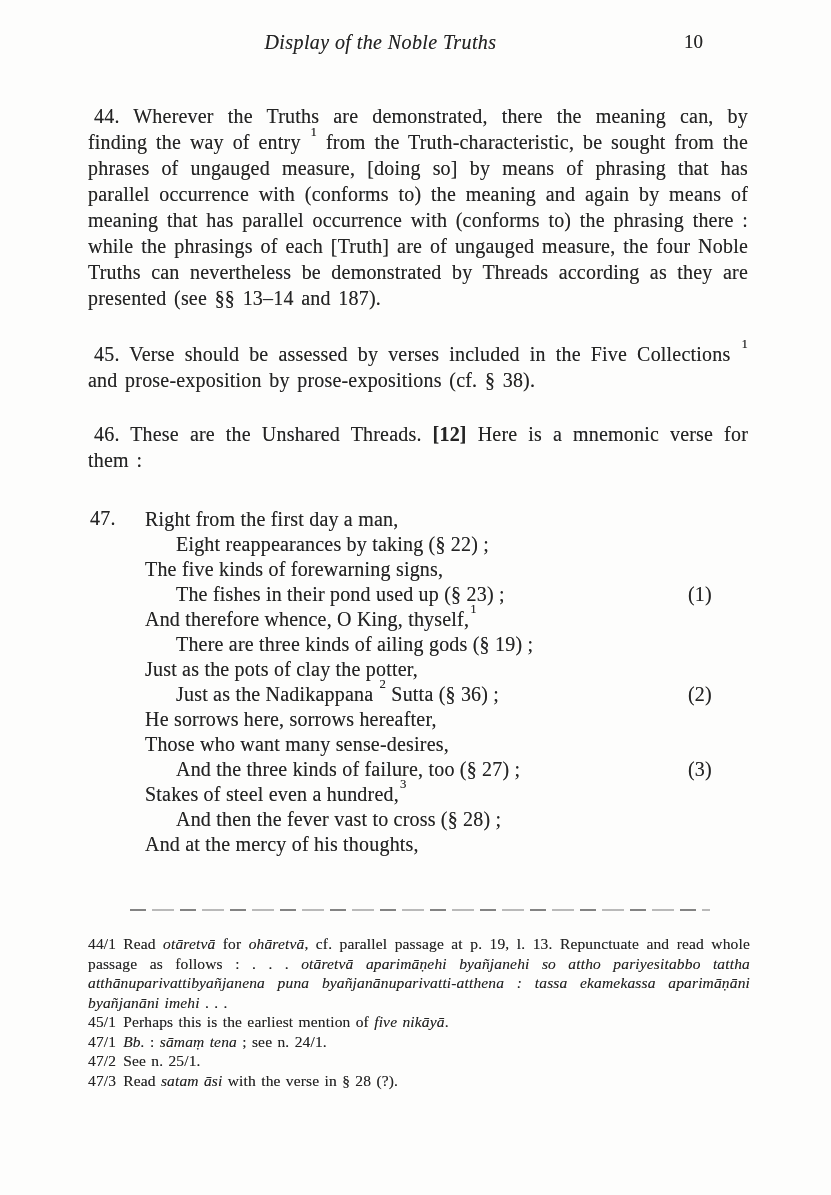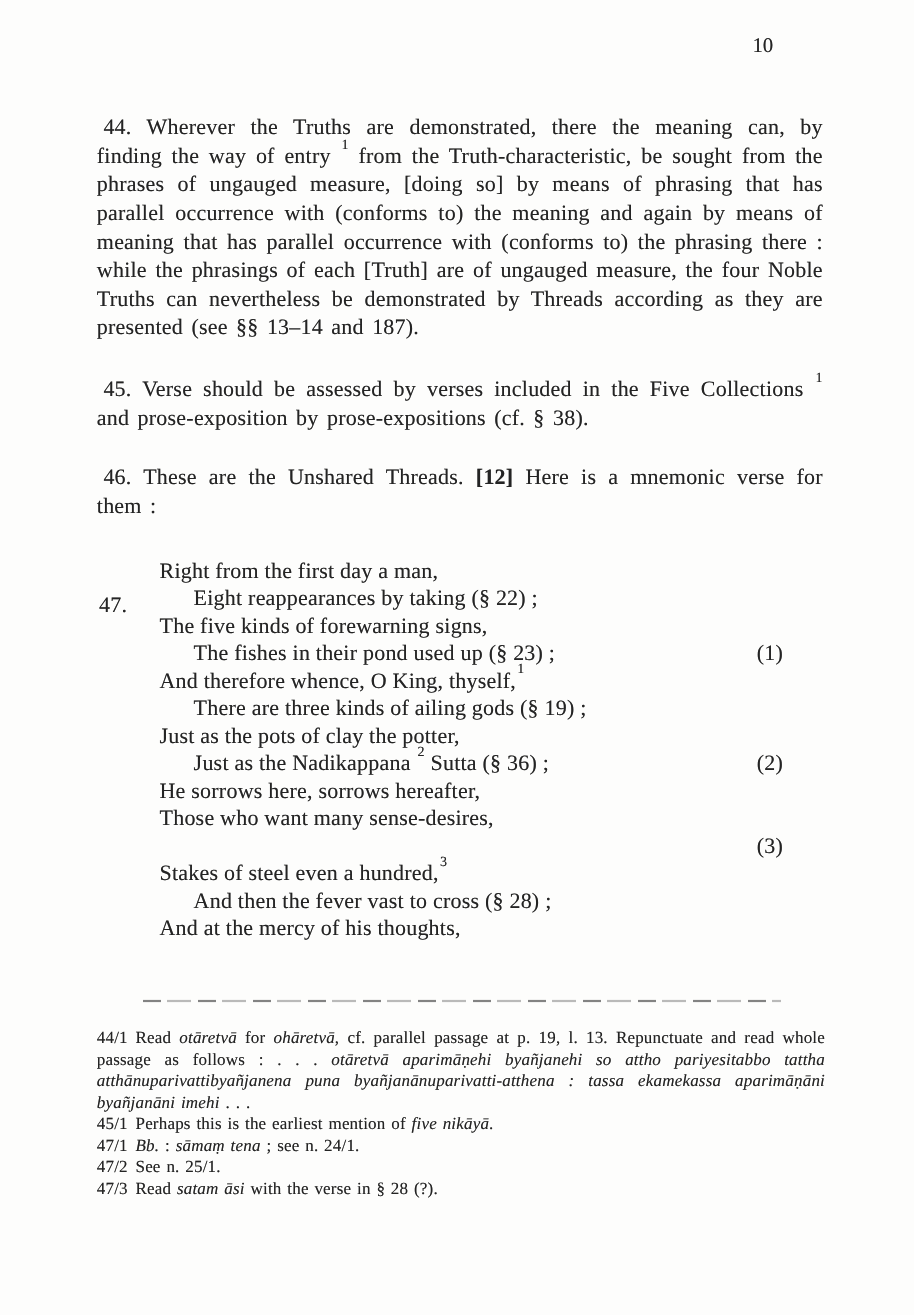--- a/index.html
+++ b/index.html
@@ -31,21 +31,21 @@
     font-size:20px;line-height:26px;
     text-align:justify;word-spacing:.12em;letter-spacing:.2px;
     text-indent:6px;
   }
   #para-44{top:103px;}
   #para-45{top:341px;}
   #para-46{top:421px;}
 
   
   .verse{position:absolute;left:88px;top:507px;width:660px;font-size:20px;letter-spacing:.2px;}
-  .verse-id{position:absolute;left:2px;top:0;margin-top:32px;}
+  .verse-id{position:absolute;left:2px;top:0;}
   .verse-line{position:relative;height:25px;line-height:25px;white-space:nowrap;}
   .verse-line.v0{padding-left:57px;}
   .verse-line.v1{padding-left:88px;}
   .vnum{position:absolute;left:600px;top:0;}
 
   
   .fn-rule{
     position:absolute;left:130px;top:909px;width:580px;height:2px;
     background:repeating-linear-gradient(to right,
       rgba(90,90,90,.75) 0 16px, rgba(0,0,0,0) 16px 22px,
@@ -57,40 +57,41 @@
   .footnote{text-align:justify;word-spacing:.08em;}
   .footnote.single{text-align:left;}
   .fn-label{font-weight:normal;margin-right:7px;}
 </style>
 </head>
 <body>
 
 <div class="page">
 
   <div class="running-head">
+    <div class="head-title">Display of the Noble Truths</div>
     <div class="page-num">10</div>
   </div>
 
   <div class="para" id="para-44"><span>44. Wherever the Truths are demonstrated, there the meaning can, by finding the way of entry </span><sup>1</sup><span> from the Truth-characteristic, be sought from the phrases of ungauged measure, [doing so] by means of phrasing that has parallel occurrence with (conforms to) the meaning and again by means of meaning that has parallel occurrence with (conforms to) the phrasing there : while the phrasings of each [Truth] are of ungauged measure, the four Noble Truths can nevertheless be demonstrated by Threads according as they are presented (see §§ 13–14 and 187).</span></div>
   <div class="para" id="para-45"><span>45. Verse should be assessed by verses included in the Five Collections </span><sup>1</sup><span> and prose-exposition by prose-expositions (cf. § 38).</span></div>
   <div class="para" id="para-46"><span>46. These are the Unshared Threads.  </span><span class="bd">[12]</span><span> Here is a mnemonic verse for them :</span></div>
 
   <div class="verse">
     <span class="verse-id">47.</span>
     <div class="verse-line v0"><span><span>Right from the first day a man,</span></span><span class="vnum"></span></div>
     <div class="verse-line v1"><span><span>Eight reappearances by taking (§ 22) ;</span></span><span class="vnum"></span></div>
     <div class="verse-line v0"><span><span>The five kinds of forewarning signs,</span></span><span class="vnum"></span></div>
     <div class="verse-line v1"><span><span>The fishes in their pond used up (§ 23) ;</span></span><span class="vnum">(1)</span></div>
     <div class="verse-line v0"><span><span>And therefore whence, O King, thyself,</span><sup>1</sup></span><span class="vnum"></span></div>
     <div class="verse-line v1"><span><span>There are three kinds of ailing gods (§ 19) ;</span></span><span class="vnum"></span></div>
     <div class="verse-line v0"><span><span>Just as the pots of clay the potter,</span></span><span class="vnum"></span></div>
     <div class="verse-line v1"><span><span>Just as the Nadikappana </span><sup>2</sup><span> Sutta (§ 36) ;</span></span><span class="vnum">(2)</span></div>
     <div class="verse-line v0"><span><span>He sorrows here, sorrows hereafter,</span></span><span class="vnum"></span></div>
     <div class="verse-line v0"><span><span>Those who want many sense-desires,</span></span><span class="vnum"></span></div>
-    <div class="verse-line v1"><span class="vnum">(3)</span></div>
+    <div class="verse-line v1"><span><span>And the three kinds of failure, too (§ 27) ;</span></span><span class="vnum">(3)</span></div>
     <div class="verse-line v0"><span><span>Stakes of steel even a hundred,</span><sup>3</sup></span><span class="vnum"></span></div>
     <div class="verse-line v1"><span><span>And then the fever vast to cross (§ 28) ;</span></span><span class="vnum"></span></div>
     <div class="verse-line v0"><span><span>And at the mercy of his thoughts,</span></span><span class="vnum"></span></div>
   </div>
 
   <div class="fn-rule"></div>
 
   <div class="footnotes">
     <div class="footnote"><span class="fn-label">44/1</span><span><span>Read </span><span class="it">otāretvā</span><span> for </span><span class="it">ohāretvā</span><span>, cf. parallel passage at p. 19, l. 13.  Repunctuate and read whole passage as follows : . . . </span><span class="it">otāretvā aparimāṇehi byañjanehi so attho pariyesitabbo tattha atthānuparivattibyañjanena puna byañjanānuparivatti-atthena : tassa ekamekassa aparimāṇāni byañjanāni imehi</span><span> . . .</span></span></div>
     <div class="footnote single"><span class="fn-label">45/1</span><span><span>Perhaps this is the earliest mention of </span><span class="it">five nikāyā</span><span>.</span></span></div>

